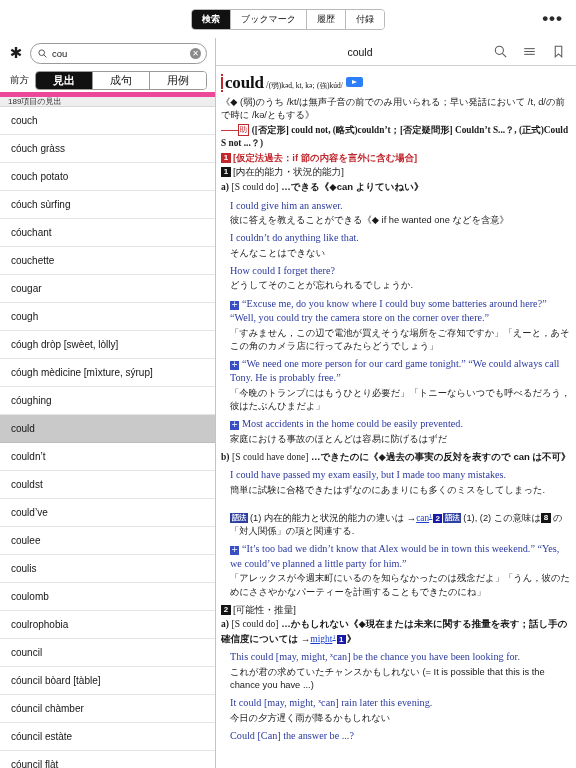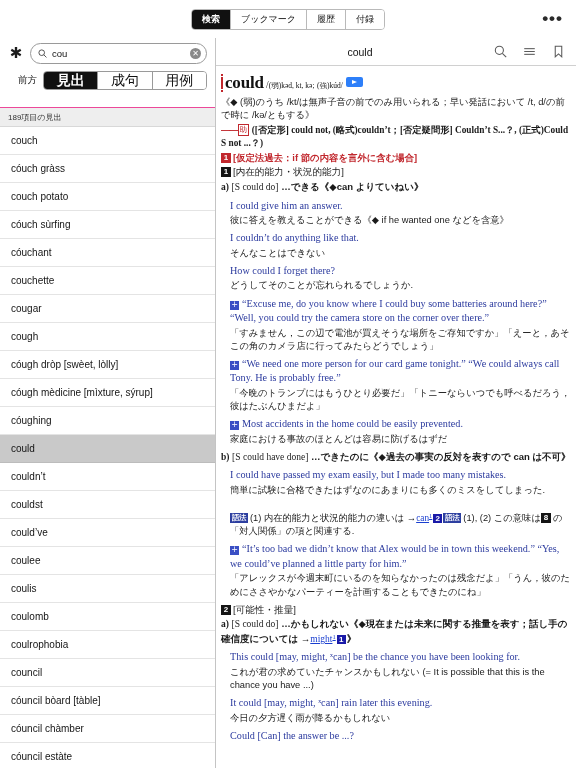--- a/index.html
+++ b/index.html
@@ -52,37 +52,37 @@
     display: flex; align-items: center; padding: 0 5px 0 7px; gap: 5px; background:#fff;
   }
   .search-box .mag { width: 9px; height: 9px; flex:none; }
   .search-val { flex: 1; font-size: 9.5px; color: #111; }
   .clear-x {
     width: 11px; height: 11px; border-radius: 50%; background: #8a8a8a;
     color: #fff; font-size: 8px; line-height: 11px; text-align: center; flex:none;
     font-family: "DejaVu Sans", sans-serif;
   }
   .filter-row {
-    height: 24px; display: flex; align-items: center; gap: 6px; padding: 0 8px 0 18px;
+    height: 24px; display: flex; align-items: center; gap: 6px; padding: 0 8px 0 10px;
   }
   .filter-label { font-size: 9.5px; color: #111; white-space: nowrap; }
   .filter-seg {
     flex: 1; display: flex; height: 19px; border: 1px solid #9a9a9a;
     border-radius: 4px; overflow: hidden; background:#fff;
   }
   .filter-seg div {
-    flex: 1; font-size: 14px; line-height: 17px; text-align: center;
+    flex: 1; font-size: 11px; line-height: 17px; text-align: center;
     color: #111; border-right: 1px solid #9a9a9a; background: #fff;
   }
   .filter-seg div:last-child { border-right: none; }
   .filter-seg div.active { background: #111111; color: #fff; font-weight: bold; }
   .count-bar {
-    height: 20px; background: #eeeeee; border-top: 1px solid #ec4899;
+    height: 15px; background: #eeeeee; border-top: 5px solid #ec4899;
     border-bottom: 1px solid #d8d8d8;
-    font-size: 8px; color: #303030; display: flex; align-items: center; padding-left: 8px; margin-top: 15px;
+    font-size: 8px; color: #303030; display: flex; align-items: center; padding-left: 8px;
   }
   .word-list { flex: 1; overflow: hidden; }
   .word-item {
     height: 28px; display: flex; align-items: center; padding-left: 11px;
     font-size: 10px; color: #141414; border-bottom: 1px solid #e4e4e4;
     white-space: nowrap;
   }
   .word-item.selected { background: #c9c9c9; border-bottom-color:#bcbcbc; }
 
   

